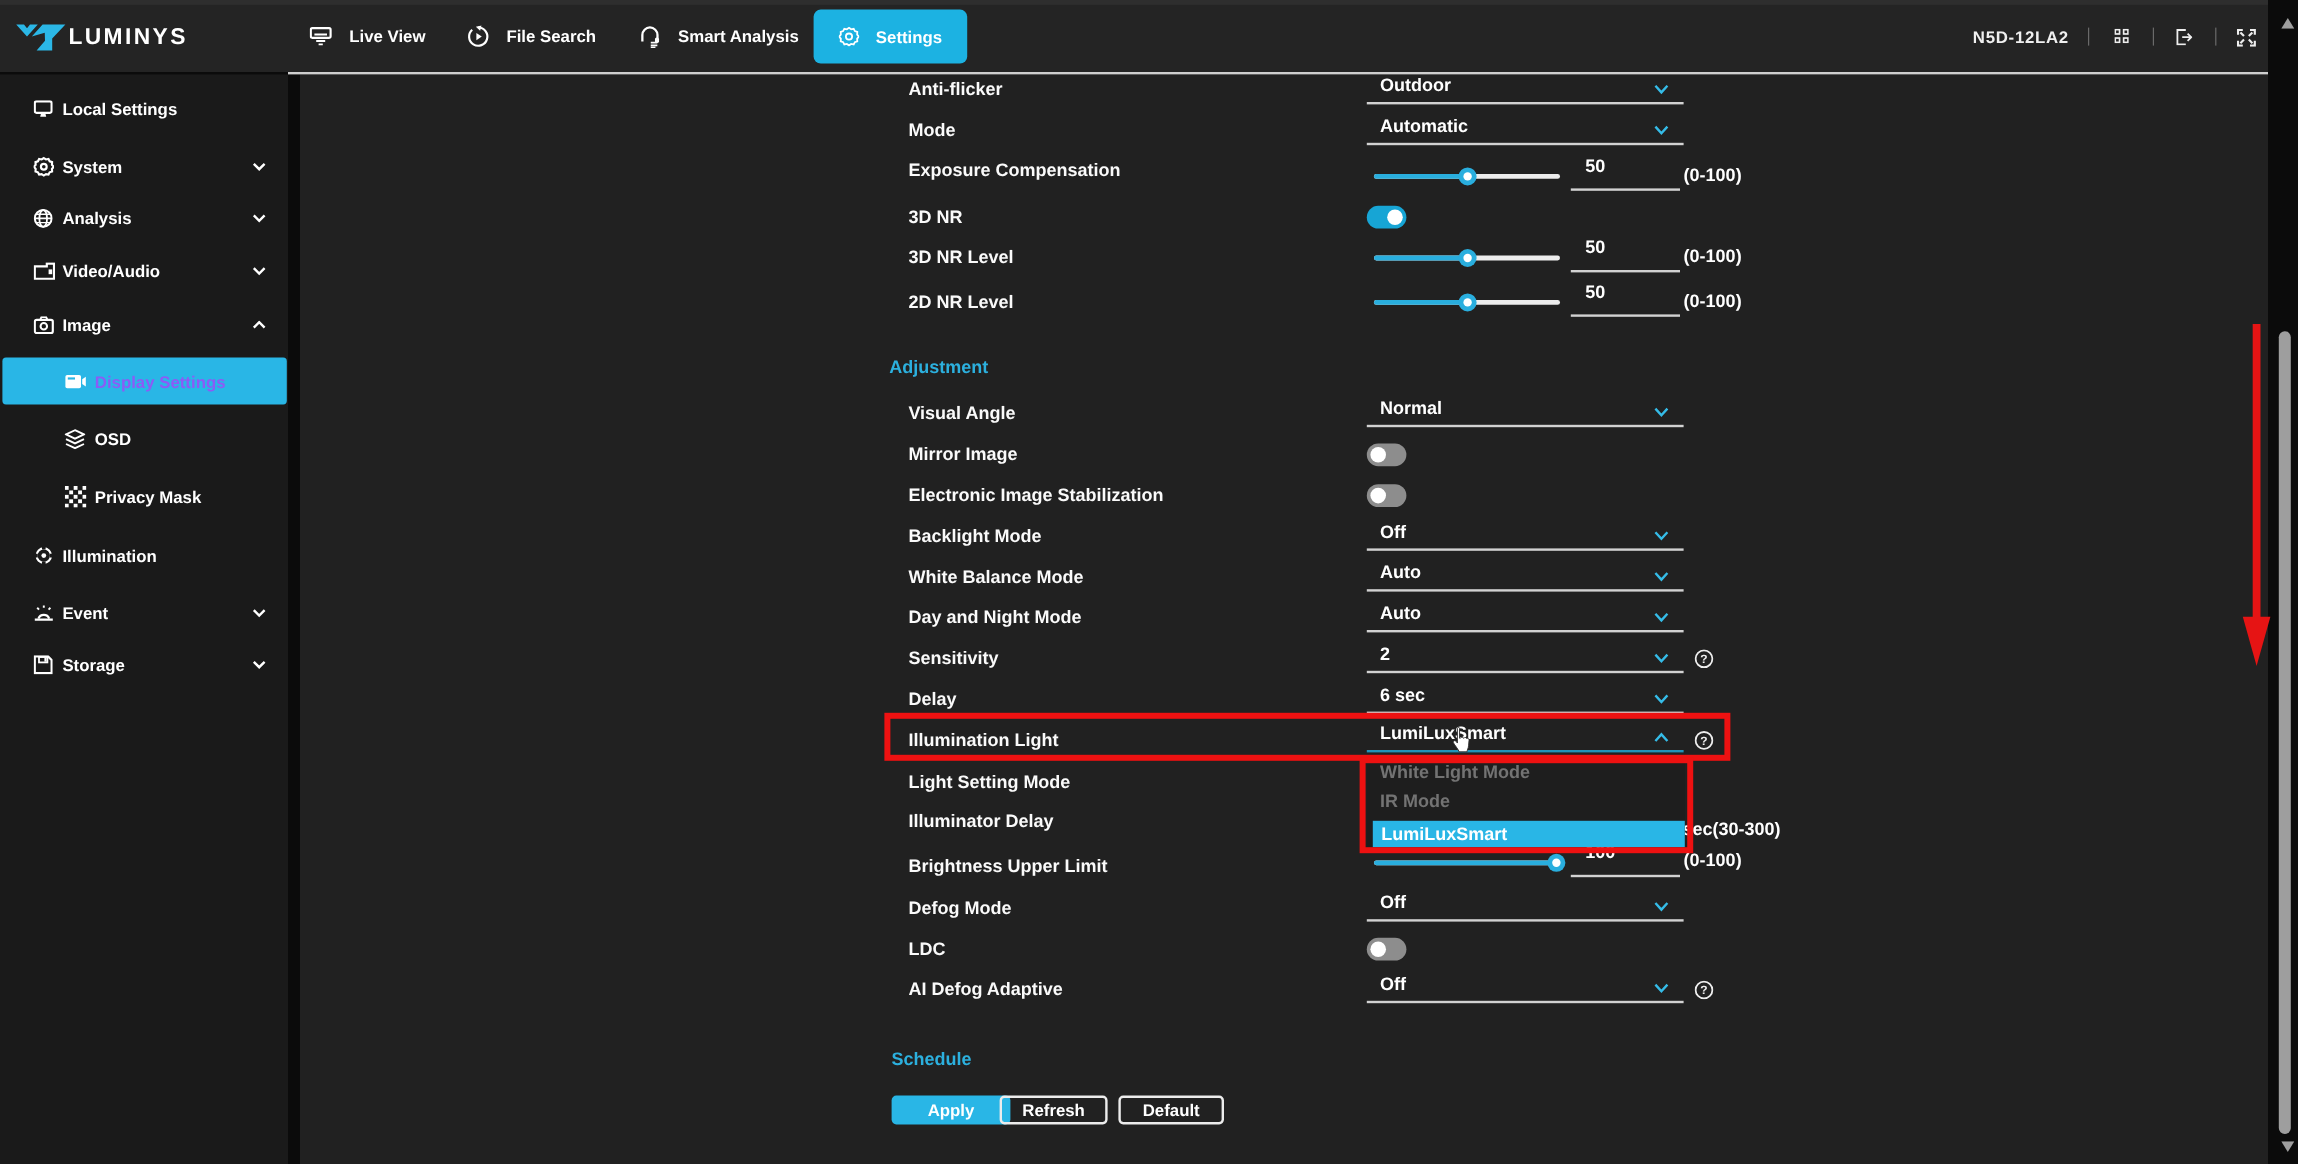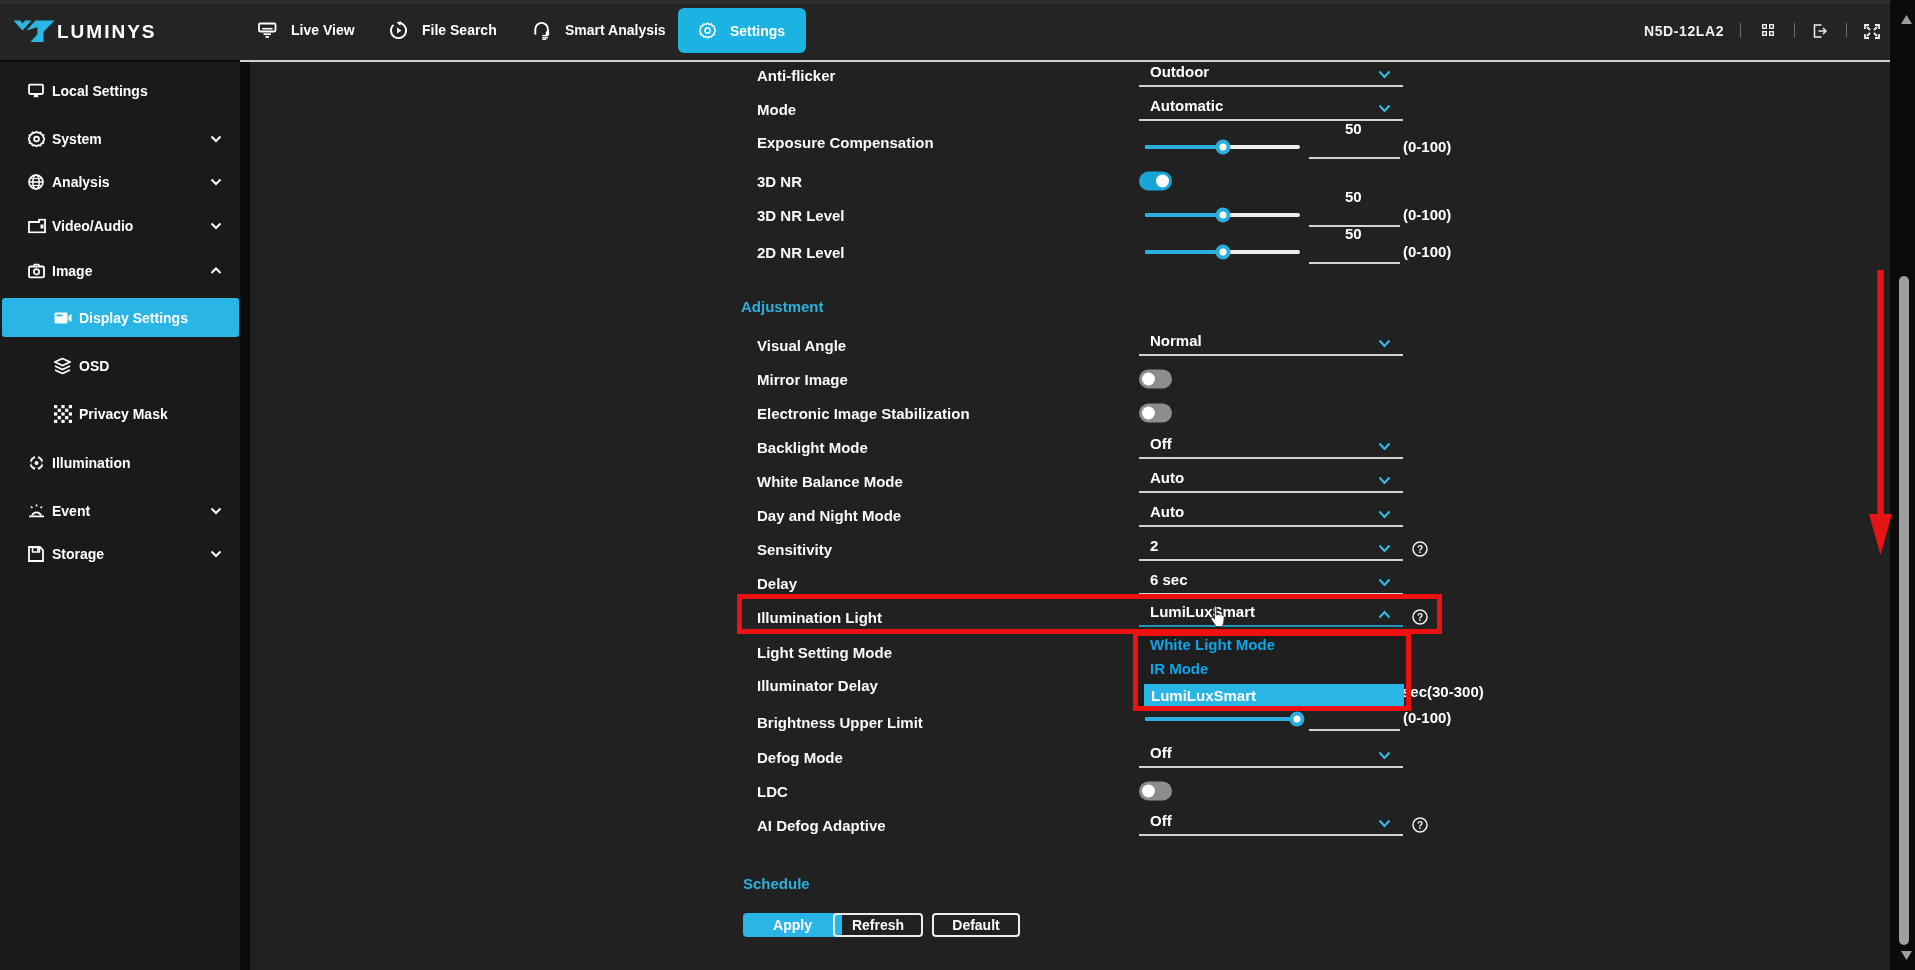--- a/index.html
+++ b/index.html
@@ -36,32 +36,32 @@
 .lbl { position:absolute; left:757px; transform:translateY(-50%); color:#fafafa; font-size:15px; font-weight:bold; white-space:nowrap; }
 .sechead { position:absolute; left:741px; transform:translateY(-50%); color:#2cb0de; font-size:15px; font-weight:bold; }
 .sel { position:absolute; left:1139px; width:264px; height:26px; border-bottom:2px solid #d2d2d2; color:#fff; font-size:15px; font-weight:bold; }
 .sel .v { position:absolute; left:11px; bottom:5px; white-space:nowrap; }
 .sel svg { position:absolute; right:12px; top:9px; }
 .track { position:absolute; left:1145px; width:155px; height:4px; border-radius:2px; background:#ededed; transform:translateY(-50%); }
 .track .fill { position:absolute; left:0; top:0; height:4px; border-radius:2px; background:#29aede; }
 .track .knob { position:absolute; top:50%; width:15px; height:15px; border-radius:50%; background:#29aede; transform:translate(-50%,-50%); }
 .track .knob:after { content:""; position:absolute; left:4px; top:4px; width:7px; height:7px; border-radius:50%; background:#fff; }
 .vbox { position:absolute; left:1309px; width:91px; height:24px; border-bottom:2px solid #d2d2d2; color:#fff; font-size:15px; font-weight:bold; }
-.vbox .v { position:absolute; left:12px; bottom:20px;margin-left:24px; }
+.vbox .v { position:absolute; left:12px; bottom:10px; }
 .range { position:absolute; left:1403px; transform:translateY(-50%); color:#fff; font-size:15px; font-weight:bold; white-space:nowrap; }
 .toggle { position:absolute; left:1139px; width:33px; height:19px; border-radius:10px; transform:translateY(-50%); }
 .toggle.on { background:#17a5d5; }
 .toggle.off { background:#8d8d8d; }
 .toggle .kn { position:absolute; top:3px; width:13px; height:13px; border-radius:50%; background:#fff; }
 .toggle.on .kn { right:3px; }
 .toggle.off .kn { left:3px; }
 .help { position:absolute; left:1412px; transform:translateY(-50%); }
 
 #ddpanel { position:absolute; left:1139px; top:629px; width:265px; height:77px; background:#1e1e1e; }
-.dditem { position:absolute; left:11px; transform:translateY(-50%); color:#0ea5e9; font-size:15px; font-weight:bold; white-space:nowrap; }
+.dditem { position:absolute; left:11px; transform:translateY(-50%); color:#737373; font-size:15px; font-weight:bold; white-space:nowrap; }
 #ddsel { position:absolute; left:1144px; top:684px; width:260px; height:22px; background:#29b6e6; color:#fff; font-size:15px; font-weight:bold; }
 #ddsel span { position:absolute; left:7px; top:3px; }
 
 .btn { position:absolute; top:913px; height:24px; border-radius:4px; color:#fff; font-size:14px; font-weight:bold; display:flex; align-items:center; justify-content:center; }
 #btn-apply { left:743px; width:99px; background:#29b6e6; }
 #btn-refresh { left:833px; width:90px; border:2px solid #ececec; }
 #btn-default { left:932px; width:88px; border:2px solid #ececec; }
 
 .redbox { position:absolute; border:5px solid #ee1111; z-index:20; }
 #redbox1 { left:737px; top:594px; width:705px; height:40px; }
@@ -184,21 +184,21 @@
     <svg class="ico" width="17" height="15" viewBox="0 0 17 15">
         <rect x="1" y="3" width="15" height="11" rx="1.5" fill="none" stroke="#fff" stroke-width="1.8"></rect>
         <path d="M5.5 3 L6.5 0.8 L10.5 0.8 L11.5 3" fill="none" stroke="#fff" stroke-width="1.6"></path>
         <circle cx="8.5" cy="8.3" r="2.7" fill="none" stroke="#fff" stroke-width="1.7"></circle>
       </svg>
     <div class="txt">Image</div>
     <svg class="chev" width="12" height="8" viewBox="0 0 12 8">
         <path d="M1.5 6 L6 1.5 L10.5 6" fill="none" stroke="#fff" stroke-width="2"></path>
       </svg>
   </div>
-  <div class="sideitem subitem" style="top:303px; color:#ffffff;">
+  <div class="sideitem subitem" style="top:303px; color:#8b5cf6;">
     <svg class="ico" width="18" height="14" viewBox="0 0 18 14">
         <rect x="0.5" y="1.5" width="13" height="11" rx="1.5" fill="#fff"></rect>
         <path d="M14.5 5 L17.5 3 L17.5 11 L14.5 9 Z" fill="#fff"></path>
         <rect x="2.5" y="3.5" width="6" height="1.8" fill="#29b6e6"></rect>
       </svg>
     <div class="txt">Display Settings</div>
   </div>
   <div class="sideitem subitem" style="top:351px">
     <svg class="ico" width="17" height="17" viewBox="0 0 17 17">
         <path d="M8.5 1 L16 4.5 L8.5 8 L1 4.5 Z" fill="none" stroke="#fff" stroke-width="1.6"></path>

